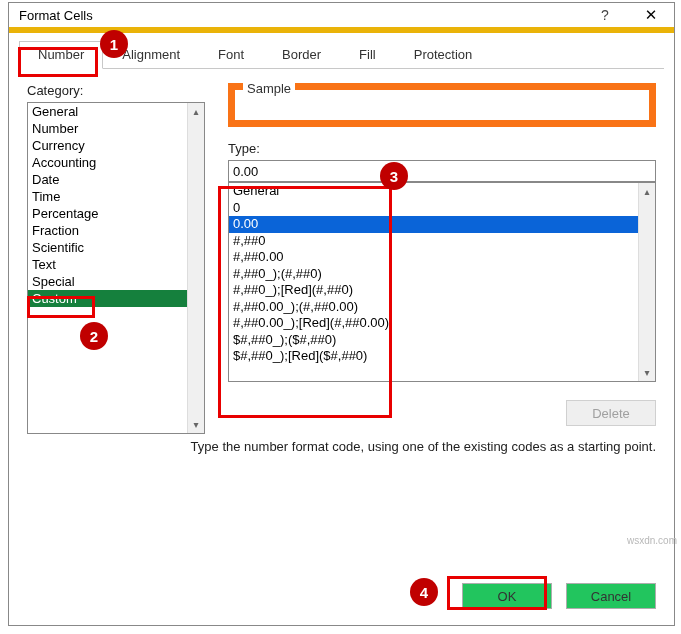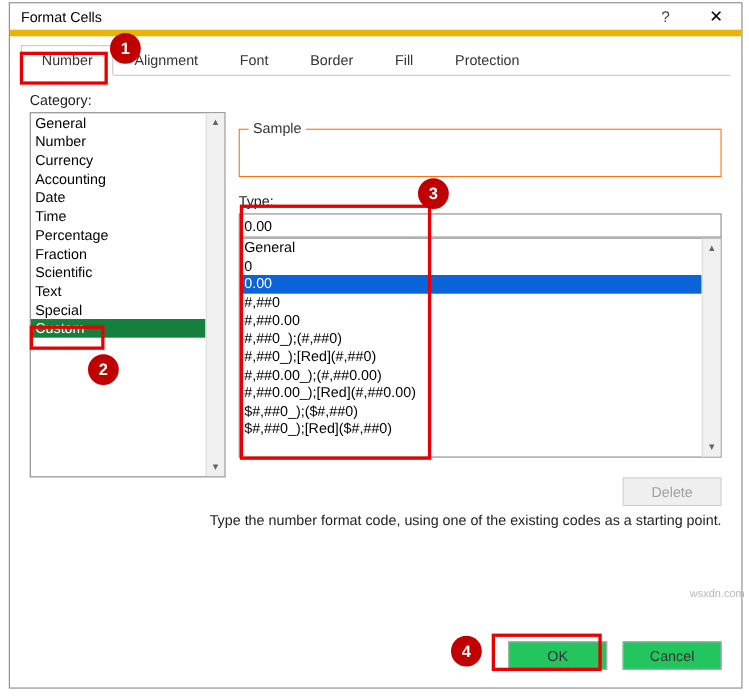--- a/index.html
+++ b/index.html
@@ -7,31 +7,31 @@
 .dialog { position: absolute; left: 8px; top: 2px; width: 667px; height: 624px; background: #fff; border: 1px solid #888; }
 .titlebar { height: 30px; display: flex; align-items: center; border-bottom: 6px solid #eab308; }
 .titlebar-title { flex: 1; padding-left: 10px; font-size: 13px; color: #000; }
 .titlebar-help { width: 46px; text-align: center; font-size: 14px; color: #444; }
 .titlebar-close { width: 46px; text-align: center; font-size: 15px; color: #000; }
 .tabs { display: flex; height: 28px; margin: 8px 10px 0 10px; border-bottom: 1px solid #c8c8c8; }
 .tab { padding: 5px 18px 0 18px; font-size: 13px; color: #333; border: 1px solid transparent; border-bottom: none; position: relative; }
 .tab.active { border: 1px solid #c8c8c8; border-bottom: 1px solid #fff; background: #fff; margin-bottom: -1px; }
 .body { padding: 14px 18px 0 18px; }
 .section-label { font-size: 13px; color: #222; margin-bottom: 4px; }
-.columns { display: flex; gap: 12px; }
+.columns { display: flex; gap: 23px; }
 .col-left { width: 178px; }
 .col-right { flex: 1; }
 .listbox { border: 1px solid #888; height: 332px; background: #fff; position: relative; overflow: hidden; }
 .listbox-inner { position: absolute; left: 0; top: 0; right: 17px; bottom: 0; overflow: hidden; }
 .listbox .item { padding: 0 4px; font-size: 13px; line-height: 17px; color: #000; cursor: default; }
 .listbox .item.selected { background: #15803d; color: #fff; }
 .scrollbar-v { position: absolute; right: 0; top: 0; width: 17px; height: 100%; background: #f0f0f0; border-left: 1px solid #ddd; }
 .scrollbar-v .arrow { height: 17px; text-align: center; font-size: 10px; color: #666; line-height: 17px; }
 .scrollbar-v .arrow.bottom { position: absolute; bottom: 0; width: 100%; }
-.sample-group { border: 1px solid #f97316; height: 44px; position: relative; margin-bottom: 14px; margin-top: 34px; }
+.sample-group { border: 7px solid #f97316; height: 44px; position: relative; margin-bottom: 14px; }
 .sample-label { position: absolute; top: -9px; left: 8px; background: #fff; padding: 0 4px; font-size: 13px; color: #333; }
 .type-input { width: 100%; height: 22px; border: 1px solid #888; font-size: 13px; padding: 2px 4px; background: #fff; }
 .type-list { border: 1px solid #888; height: 200px; margin-top: 0; position: relative; background: #fff; }
 .type-list-inner { position: absolute; left: 0; top: 0; right: 17px; bottom: 0; overflow: hidden; }
 .type-list .item { padding: 0 4px; font-size: 13px; line-height: 16.5px; color: #000; cursor: default; }
 .type-list .item.selected { background: #0a64d8; color: #fff; }
 .delete-row { text-align: right; margin-top: 18px; }
 .btn { width: 90px; height: 26px; font-size: 13px; border: 1px solid #adadad; background: #22c55e; color: #333; }
 .btn:disabled { color: #a0a0a0; background: #efefef; border-color: #d0d0d0; }
 .hint { font-size: 13px; color: #222; margin-top: 5px; text-align: right; }

